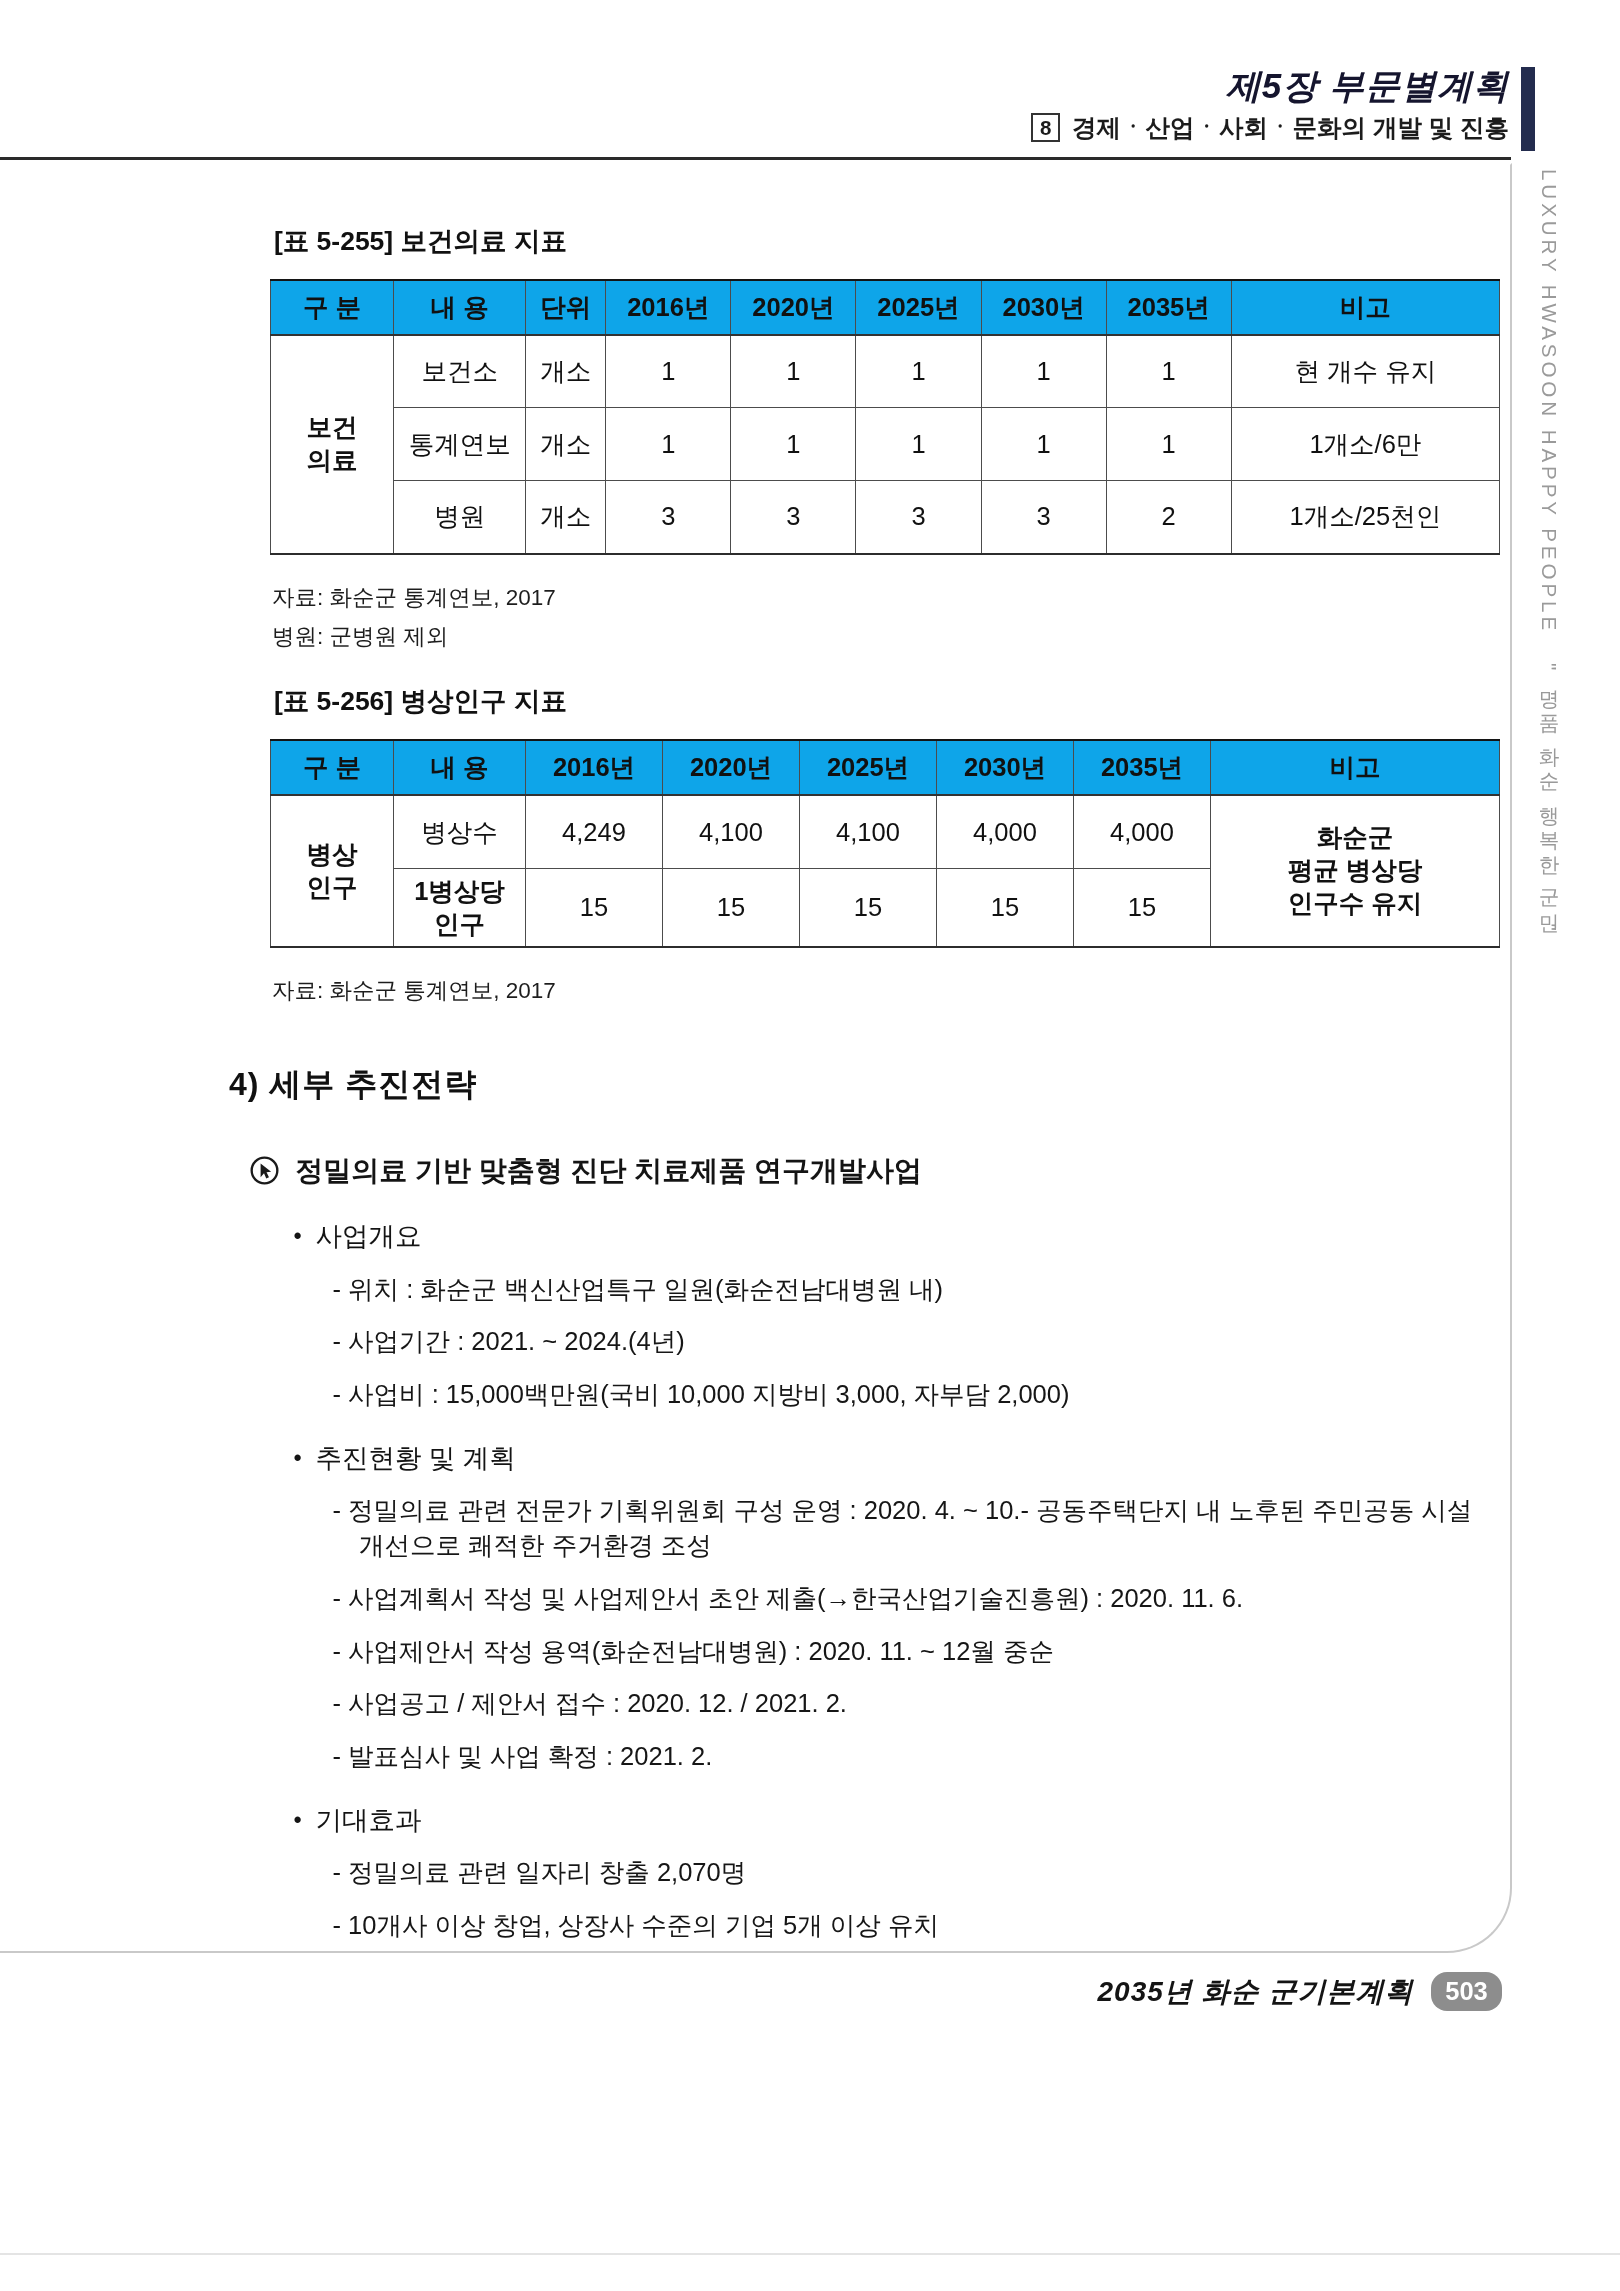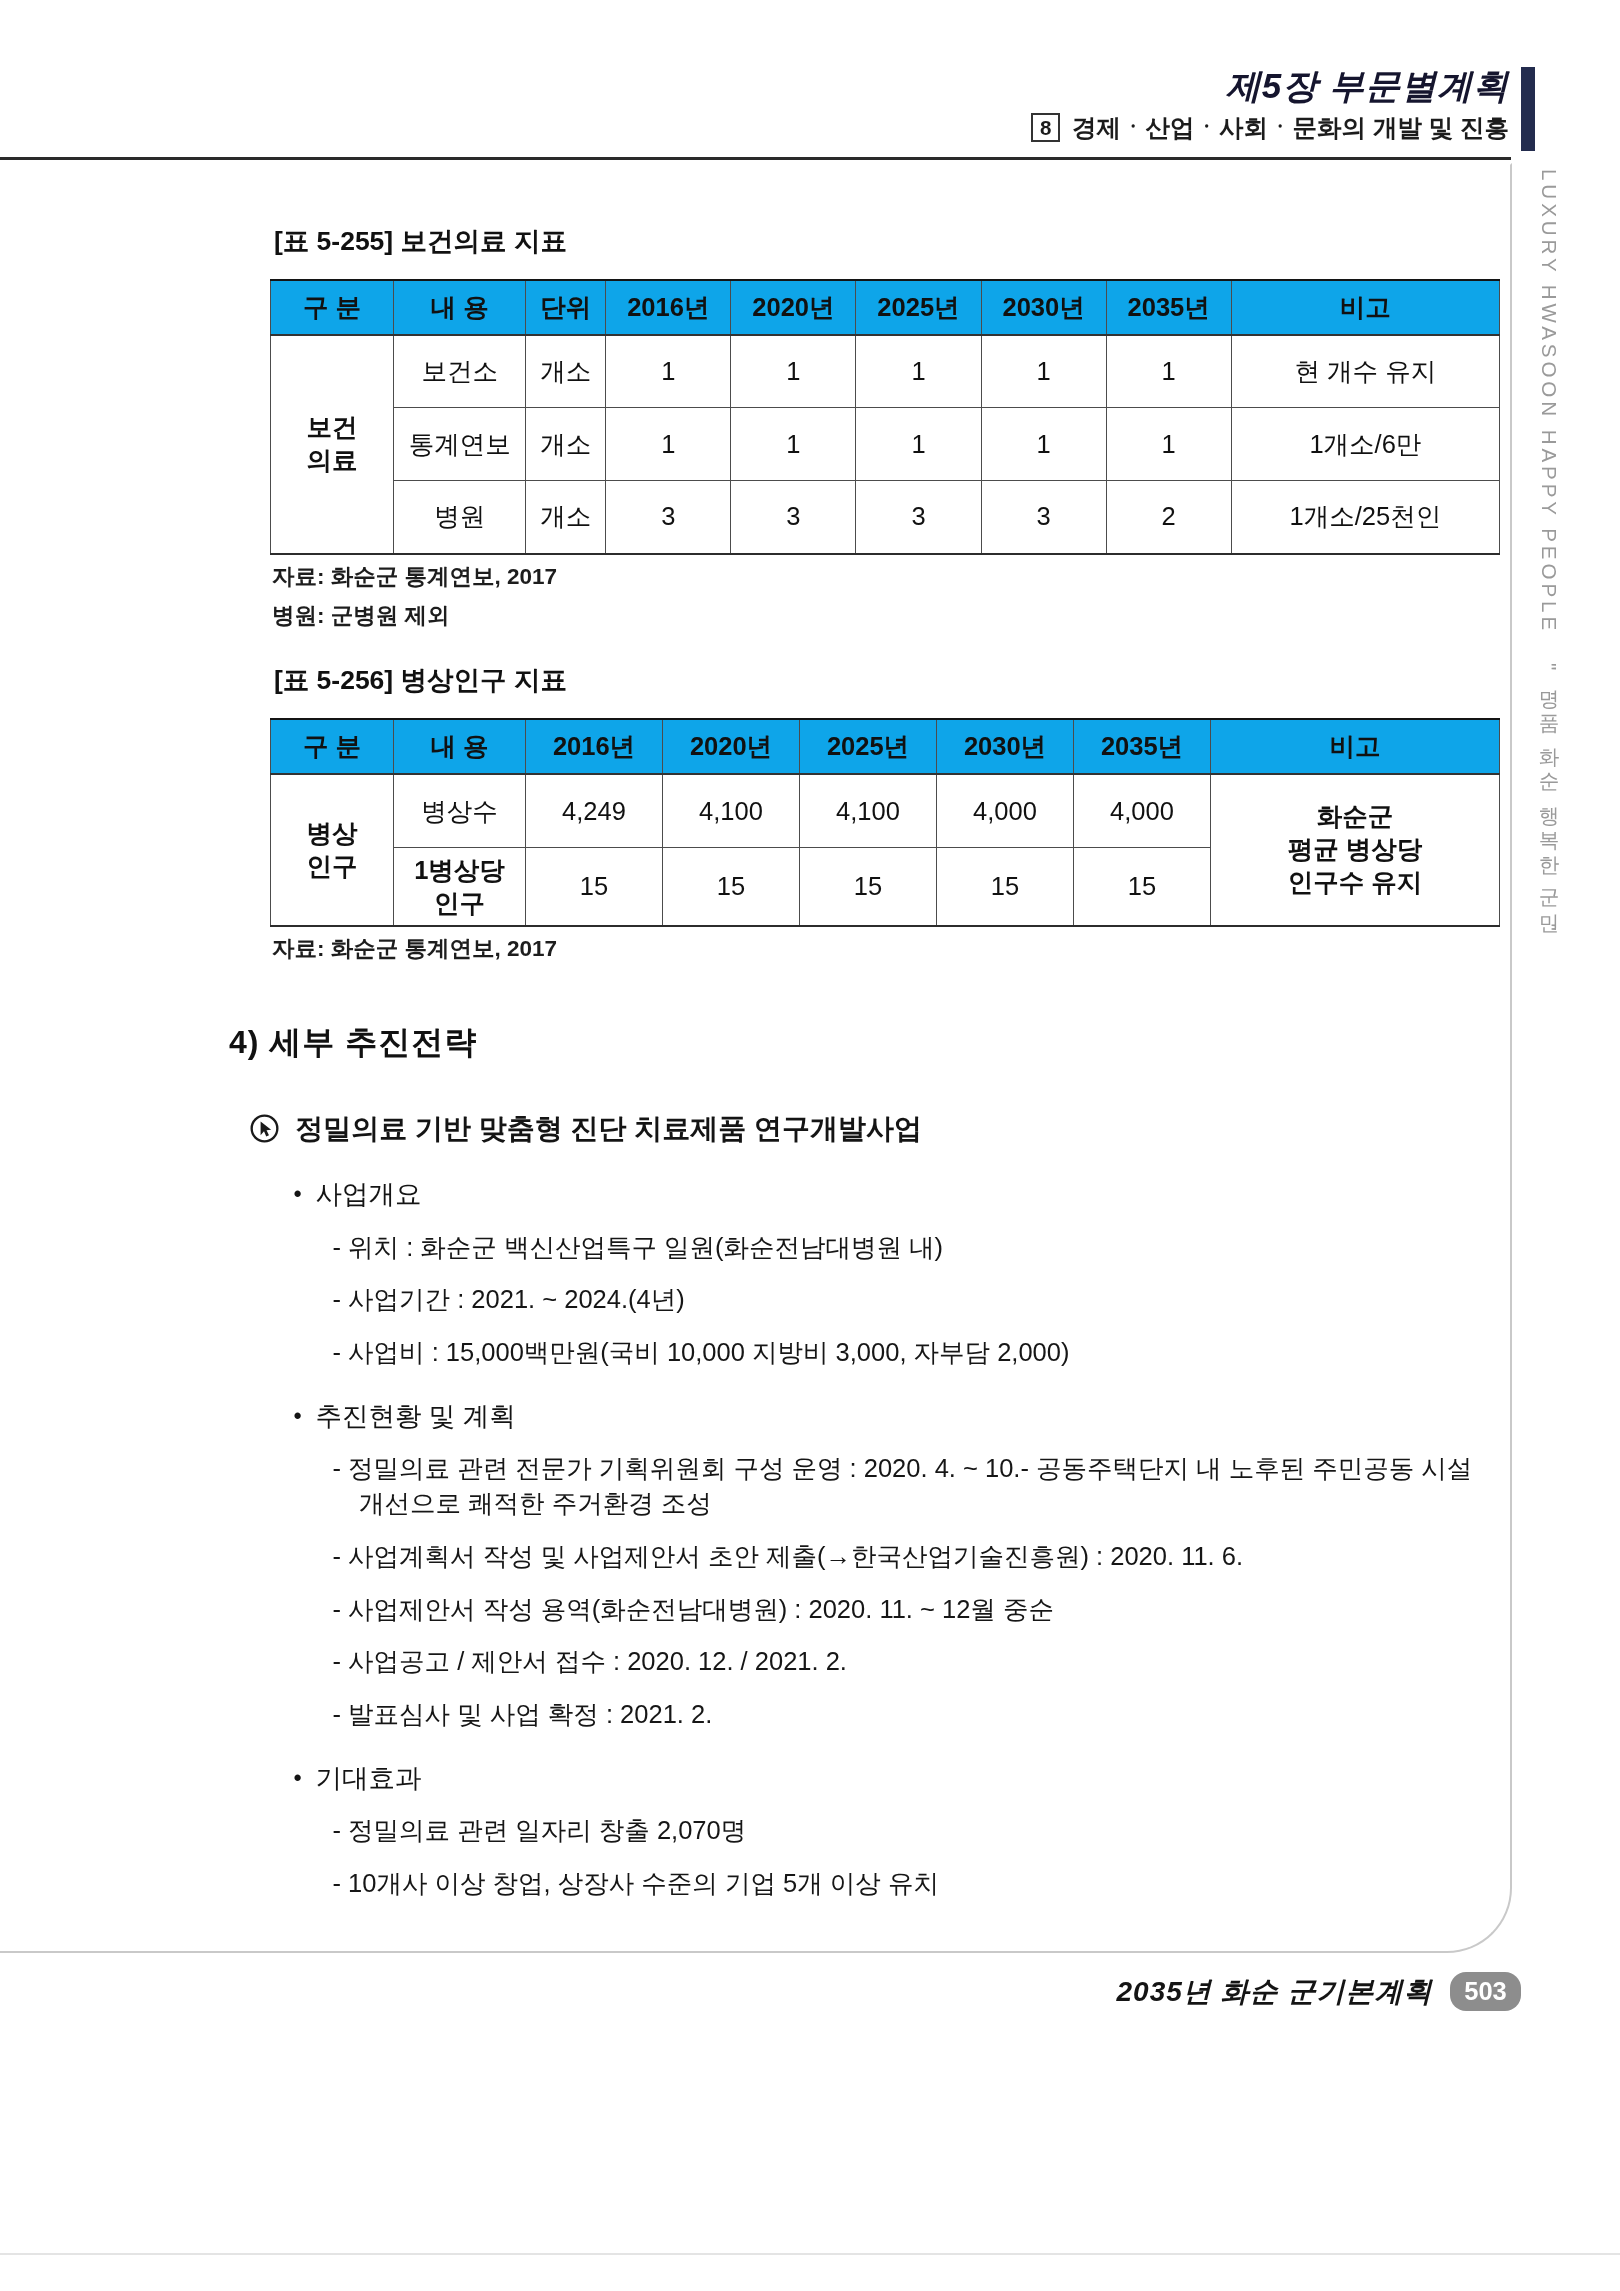--- a/index.html
+++ b/index.html
@@ -59,21 +59,21 @@
     border-top:2.9px solid #141414; border-bottom:2px solid #2c2c2c;
   }
   .tbl th, .tbl td { border:1.5px solid #4c4c4c; padding:3.9px 5.9px; }
   .tbl thead th { background:#0ea5e9; font-weight:bold; border-bottom:2px solid #333; }
   .tbl thead tr { height:55px; }
   #table1 tbody tr { height:73px; }
   #table2 tbody tr.r1 { height:74px; }
   #table2 tbody tr.r2 { height:78px; }
   .pre { white-space:pre-line; line-height:33px;font-weight:bold; }
 
-  .src-note { font-size:22.5px; color:#1d1d1d; margin:6px 0 0 2px;font-weight:bold; }
+  .src-note { font-size:22.5px; color:#1d1d1d; margin:27px 0 0 2px; }
   .src-note + .src-note { margin-top:8.8px; }
   .caption2 { margin-top:31px; }
   .tbl2 { margin-top:17.6px; }
 
   .sec-heading { font-size:32px; font-weight:bold; color:#111; margin:57px 0 5px -41px; letter-spacing:1px; }
 
   .project-line {
     display:flex; align-items:center; gap:13.7px;
     margin:45px 0 0 -23.5px; font-size:28px; font-weight:bold; color:#141414;
   }
@@ -82,21 +82,21 @@
   .b-group { margin-left:23.5px; }
   .b-label { margin-top:29px; font-size:26.5px; line-height:35px; color:#141414; display:flex; gap:13.7px; }
   .b-dot { font-size:23.5px; line-height:35px; }
   .d-item {
     margin:17.6px 0 0 39px; font-size:25.5px; line-height:35px; color:#161616;
     padding-left:26.5px; text-indent:-26.5px; width:1166px;
   }
 
   
   footer {
-    position:absolute; top:1972px; right:99px;
+    position:absolute; top:1972px; right:118px;
     display:flex; align-items:center; gap:17.6px;
   }
   .footer-title { font-size:28px; font-weight:bold; font-style:italic; color:#141414; letter-spacing:1px; }
   .page-badge {
     display:inline-flex; align-items:center; justify-content:center;
     min-width:71px; height:39px; padding:0 11.8px;
     background:#8d8d8d; color:#fff; font-size:25.5px; font-weight:bold;border-radius:16px;
   }
 </style>
 </head>

